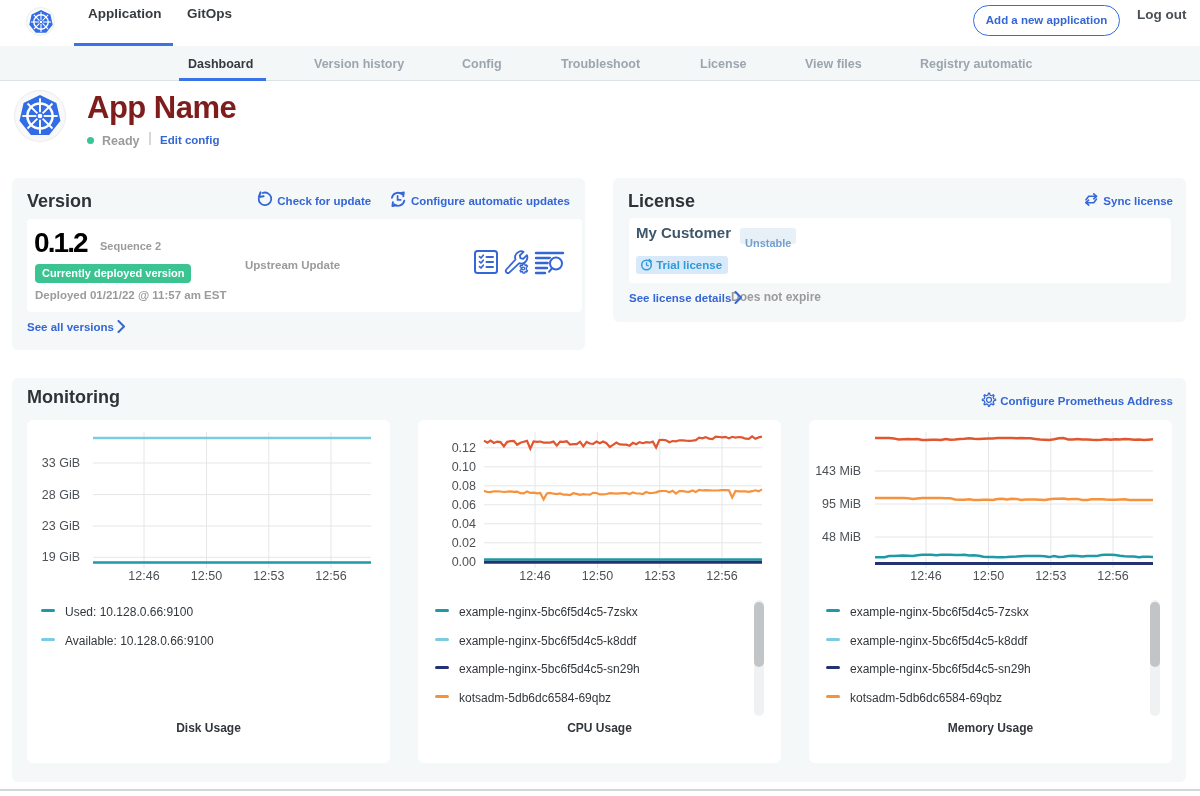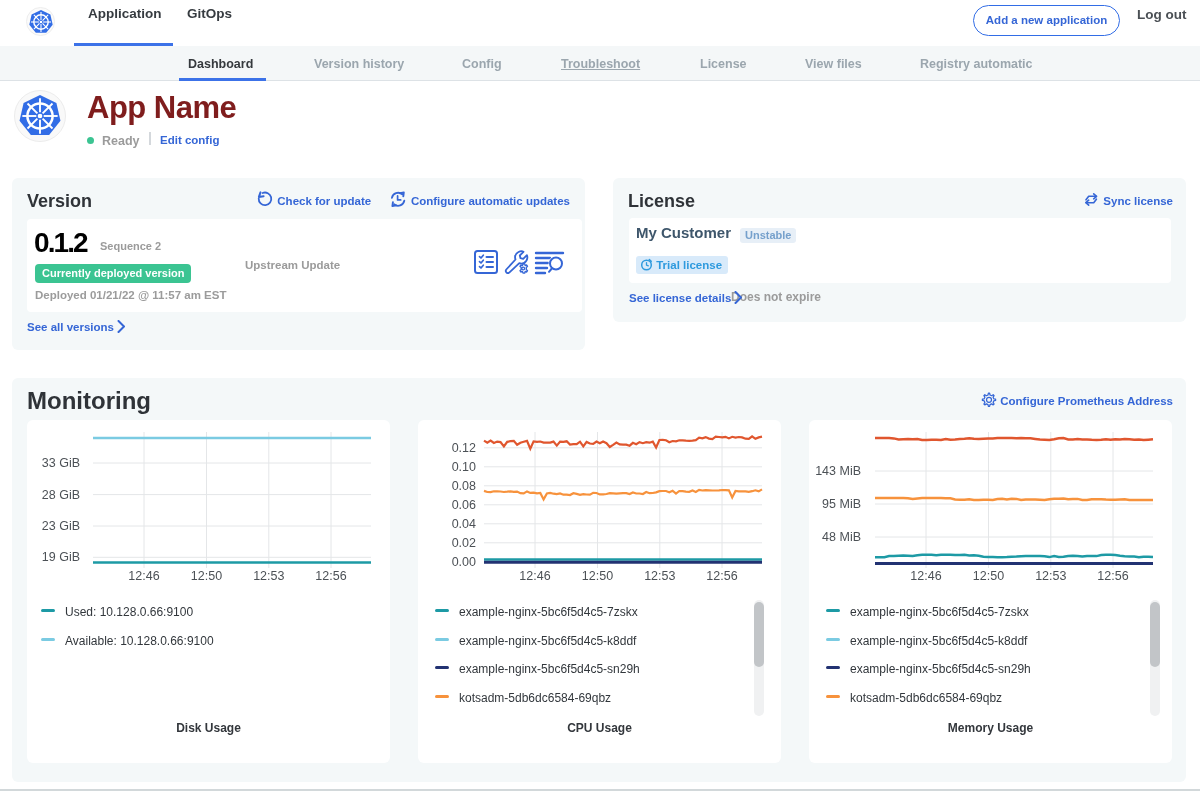--- a/index.html
+++ b/index.html
@@ -44,27 +44,27 @@
 #vseq { position:absolute; left:88px; top:62px; font-size:11px; color:#9b9b9b; font-weight:bold; }
 #vbadge { position:absolute; left:23px; top:86px; height:19px; padding:0 7px; background:#3bc492; border-radius:4px; color:#fff; font-size:11px; font-weight:bold; line-height:19px; }
 #vdeployed { position:absolute; left:23px; top:111px; font-size:11.5px; font-weight:bold; color:#9b9b9b; }
 #vupstream { position:absolute; left:233px; top:81px; font-size:11.5px; font-weight:bold; color:#9b9b9b; }
 #vicons { position:absolute; left:460px; top:70px; }
 #seeallversions { position:absolute; left:15px; top:142px; font-size:11.5px; font-weight:bold; color:#3566d6; }
 
 
 #lbox { left:16px; top:40px; width:542px; height:65px; }
 #lcust { position:absolute; left:23px; top:46px; font-size:15px; font-weight:bold; color:#3e566b; }
-#lunstable { position:absolute; left:127px; top:50px; height:15px; padding:0 5px; background:#e7eff7; border-radius:3px; color:#75a0cc; font-size:11px; font-weight:bold; line-height:15px; }
+#lunstable { position:absolute; left:127px; top:50px; height:15px; padding:8px 5px; background:#e7eff7; border-radius:3px; color:#75a0cc; font-size:11px; font-weight:bold; line-height:15px; }
 #ltrial { position:absolute; left:23px; top:78px; height:18px; padding:0 6px 0 4px; background:#d8eafa; border-radius:3px; color:#2e9ade; font-size:11.5px; font-weight:bold; line-height:18px; }
 #lexpire { position:absolute; left:118px; top:80px; font-size:12px; font-weight:bold; color:#9b9b9b;margin-top:32px; }
 #seelicense { position:absolute; left:16px; top:113px; font-size:11.5px; font-weight:bold; color:#3566d6;text-align:center; }
 
 
-#monhead { position:absolute; left:15px; top:9px; font-size:24px; font-weight:bold; color:#2f3338; }
+#monhead { position:absolute; left:15px; top:9px; font-size:18px; font-weight:bold; color:#2f3338; }
 #promlink { position:absolute; right:13px; top:14px; font-size:11.5px; font-weight:bold; color:#3566d6; }
 .chartcard { position:absolute; top:42px; width:363px; height:343px; background:#fff; border-radius:6px; }
 #chart1 { left:15px; }
 #chart2 { left:406px; }
 #chart3 { left:797px; }
 .charttitle { position:absolute; left:0; width:363px; top:301px; text-align:center; font-size:12px; font-weight:bold; color:#33373c; }
 .legend { position:absolute; left:0; top:171px; }
 .legrow { position:absolute; height:14px; }
 .legdash { position:absolute; left:0; top:5px; width:14px; height:3px; border-radius:2px; }
 .legtext { position:absolute; left:24px; top:1px; font-size:12px; color:#32373c; white-space:nowrap; }
@@ -100,21 +100,21 @@
     <div id="gitops">GitOps</div>
     <div id="addappbtn">Add a new application</div>
     <div id="logout">Log out</div>
   </div>
   <div id="appunderline"></div>
 
   <div id="subnav">
     <div class="stab active" style="left:188px;">Dashboard</div>
     <div class="stab" style="left:314px;">Version history</div>
     <div class="stab" style="left:462px;">Config</div>
-    <div class="stab" style="left:561px;text-decoration:underline;">Troubleshoot</div>
+    <div class="stab" style="left:561px;">Troubleshoot</div>
     <div class="stab" style="left:700px;">License</div>
     <div class="stab" style="left:805px;">View files</div>
     <div class="stab" style="left:920px;">Registry automatic</div>
   </div>
   <div id="dashunderline"></div>
 
   <div id="appicon">
       <div style="position:absolute;left:4px;top:4px;"><svg width="42" height="42" viewBox="0 0 42 42">
           <polygon points="21.00,0.00 37.42,7.91 41.47,25.67 30.11,39.92 11.89,39.92 0.53,25.67 4.58,7.91" fill="#326de6"></polygon>
           <circle cx="21.0" cy="21.0" r="12.60" fill="none" stroke="#fff" stroke-width="2.52"></circle>

